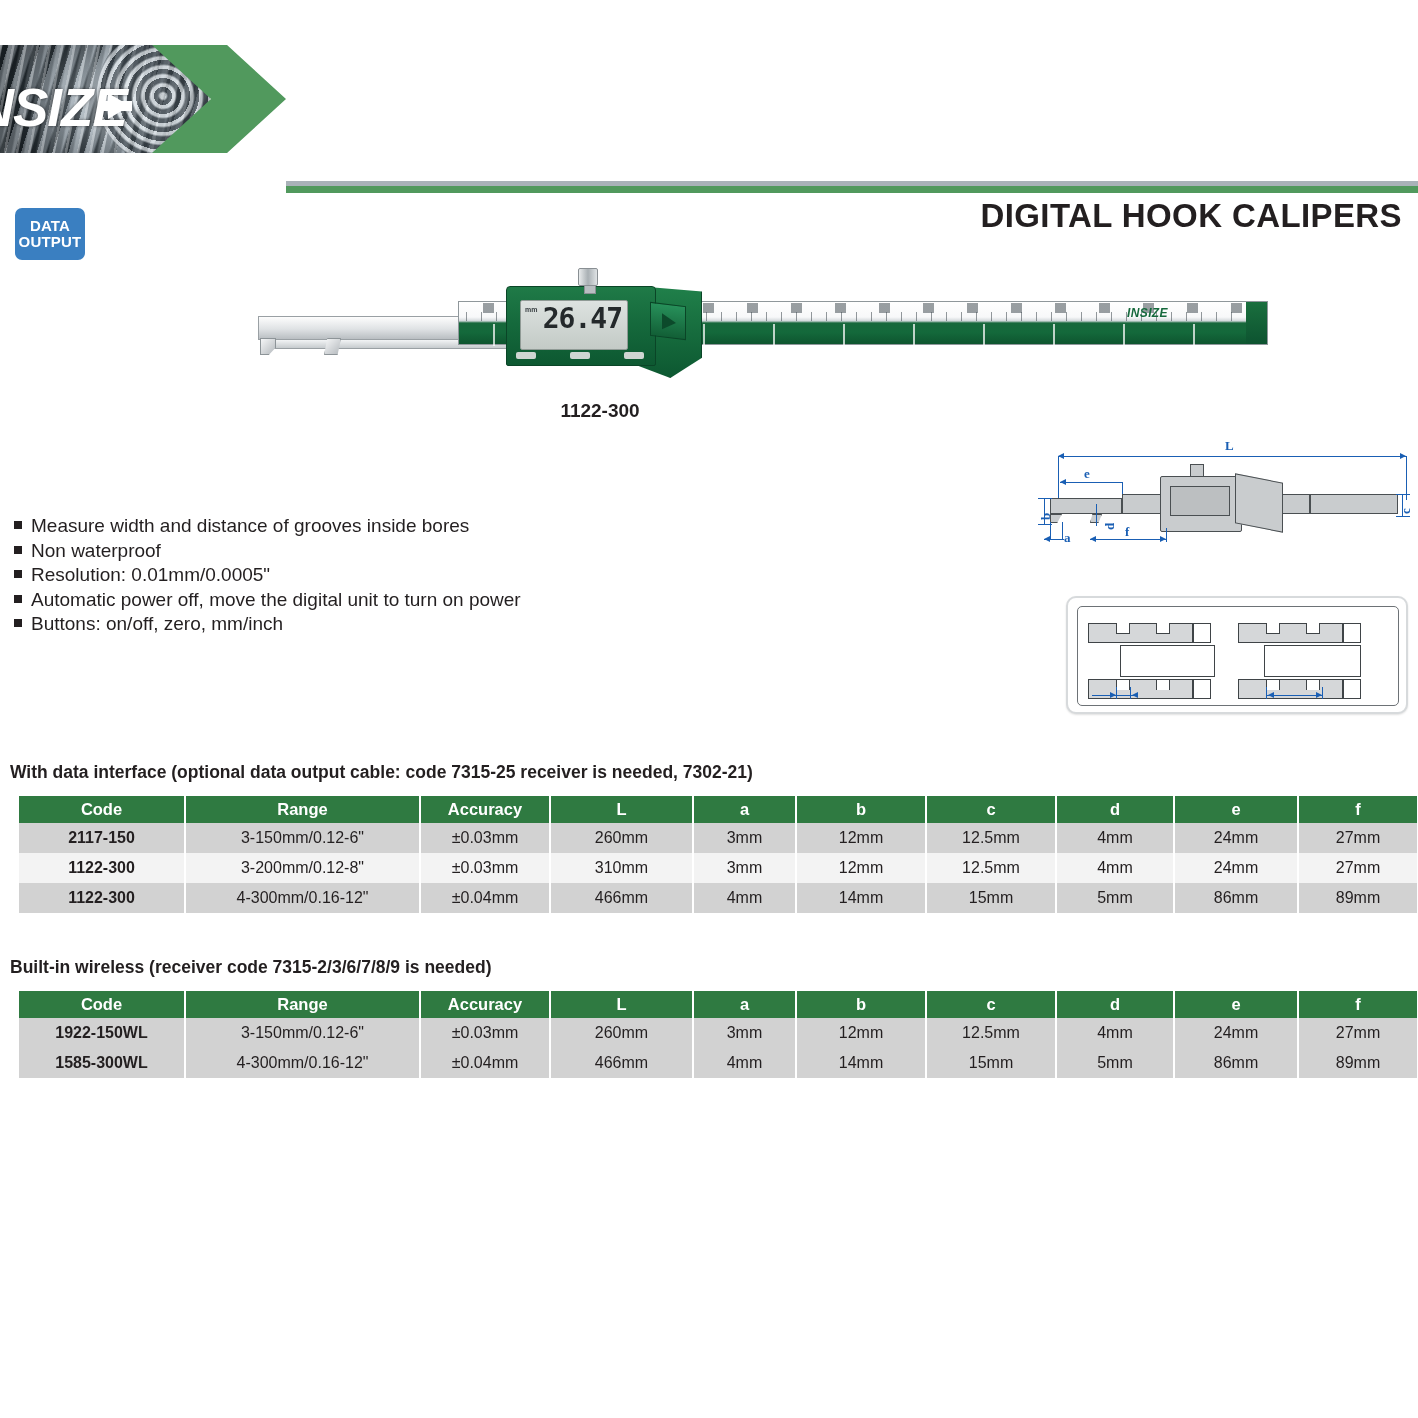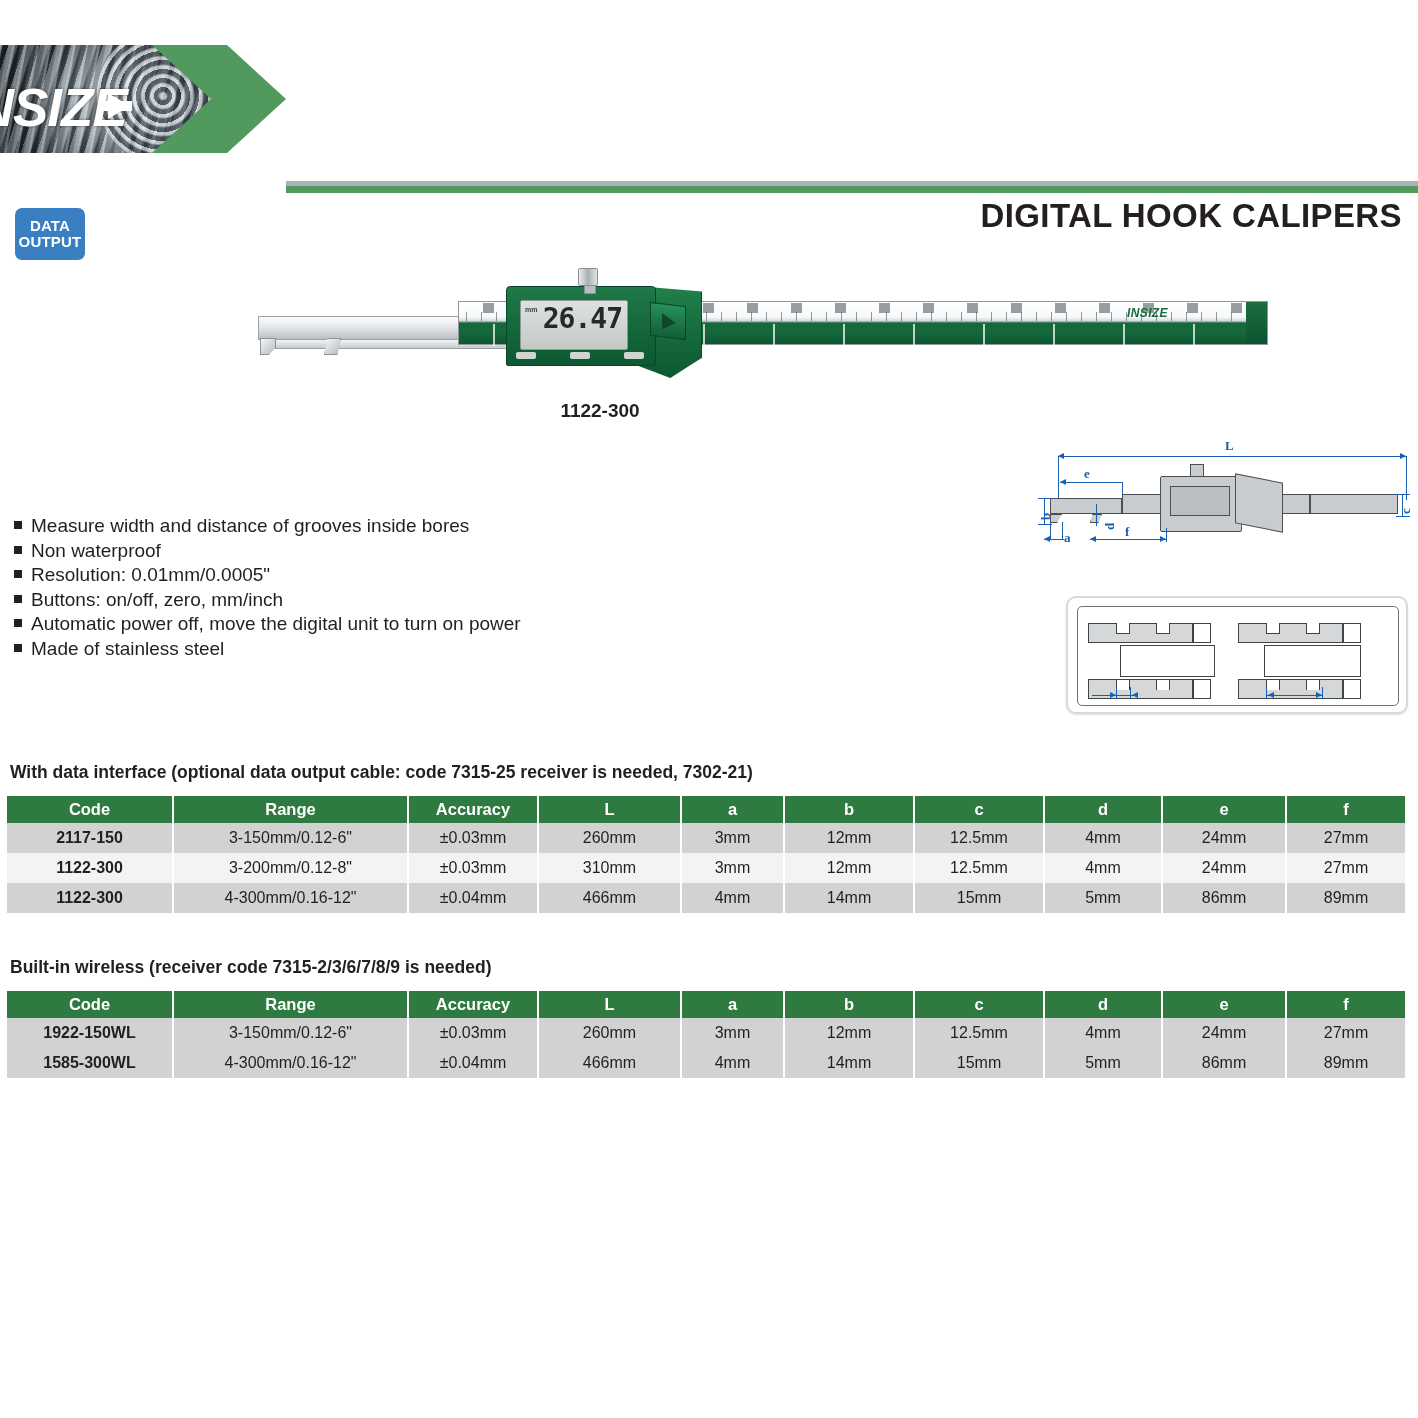--- a/index.html
+++ b/index.html
@@ -301,21 +301,21 @@
   .ap-out { position: absolute; border: 1px solid #3f4447; background: #ffffff; }
   .ap-dim { position: absolute; background: #1a5fb4; height: 1px; }
   .ap-dimv { position: absolute; background: #1a5fb4; width: 1px; }
 
   
   .tbl-caption {
     position: absolute; left: 10px;
     font-size: 17.5px; font-weight: 700; color: #231f20;
   }
   table.spec {
-    position: absolute; left: 7px;
+    position: absolute; left: 19px;
     width: 1398px;
     border-collapse: collapse;
     font-size: 16px;
     table-layout: fixed;
   }
   table.spec th {
     background: #2f7a41;
     color: #ffffff;
     font-weight: 700;
     font-size: 16.5px;
@@ -396,29 +396,25 @@
   <div class="feature">
     <span class="bullet-sq"></span>
     <span>Non waterproof</span>
   </div>
   <div class="feature">
     <span class="bullet-sq"></span>
     <span>Resolution: 0.01mm/0.0005"</span>
   </div>
   <div class="feature">
     <span class="bullet-sq"></span>
-    <span>Buttons: on/off, zero, mm/inch</span>
+    <span>Automatic power off, move the digital unit to turn on power</span>
   </div>
   <div class="feature">
     <span class="bullet-sq"></span>
-    <span>Automatic power off, move the digital unit to turn on power</span>
-  </div>
-  <div class="feature">
-    <span class="bullet-sq"></span>
-    <span>Made of stainless steel</span>
+    <span>Buttons: on/off, zero, mm/inch</span>
   </div>
 </div>
 
 <div class="dim-diagram">
 
   <div class="dim-line dim-h" style="left:38px; top:20px; width:348px;"></div>
   <div class="arrowL" style="left:38px; top:17px;"></div>
   <div class="arrowR" style="left:380px; top:17px;"></div>
   <div class="dim-line dim-v" style="left:38px; top:20px; height:44px;"></div>
   <div class="dim-line dim-v" style="left:386px; top:20px; height:44px;"></div>

